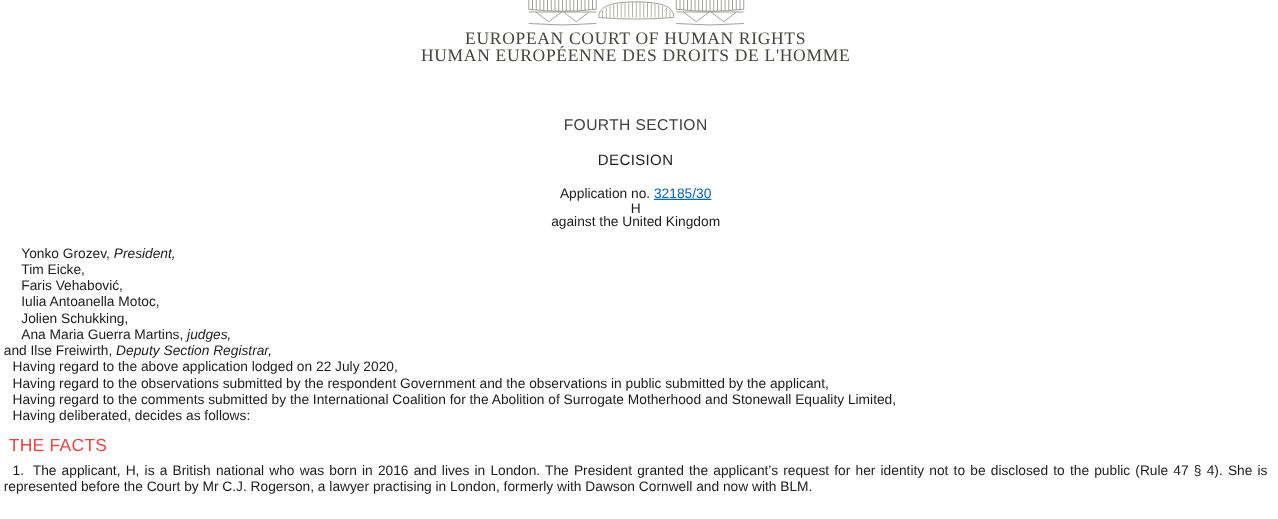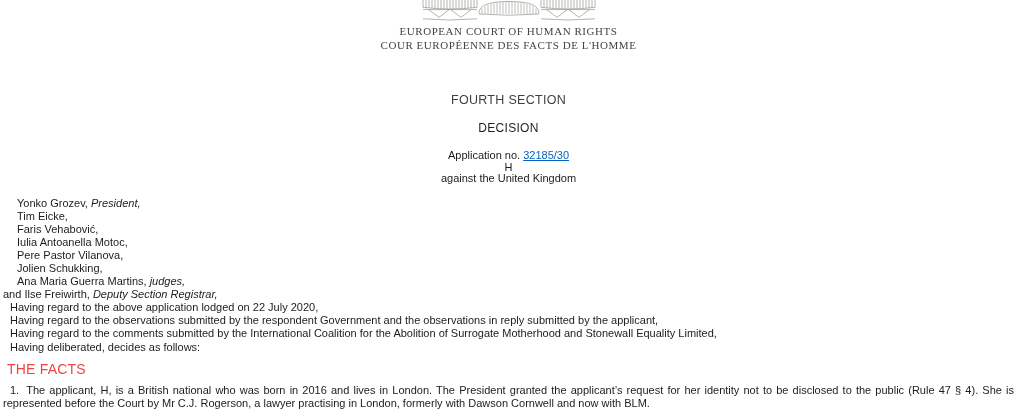--- a/index.html
+++ b/index.html
@@ -5,21 +5,21 @@
   * { margin: 0; padding: 0; box-sizing: border-box; }
   html, body { width: 1022px; height: 415px; background: #ffffff; overflow: hidden; }
   body { font-family: "Liberation Sans", "DejaVu Sans", sans-serif; color: #1c1c1c; }
   .page { width: 1022px; height: 415px; padding: 0 8px 0 3px; background: #ffffff; }
 
   
   .doc-header { text-align: center; }
   .emblem { display: block; margin: 0 auto; width: 176px; height: 22px; }
   .org-line {
     font-family: "Liberation Serif", "DejaVu Serif", serif;
-    font-size: 11px; line-height: 13px; letter-spacing: 0.55px;
+    font-size: 14px; line-height: 13px; letter-spacing: 0.55px;
     color: #45453f; text-align: center;
   }
   .org1 { margin-top: 3px; }
   .org2 { margin-top: 1px; }
 
   
   .title-block { text-align: center; }
   .section-title { margin-top: 41px; font-size: 12.5px; letter-spacing: 0.3px; color: #404040; }
   .decision-title { margin-top: 14px; font-size: 12px; letter-spacing: 0.3px; color: #1f1f1f; }
   .app-line { margin-top: 15px; font-size: 11px; line-height: 11.5px; }
@@ -64,44 +64,43 @@
       <path stroke-width="0.45" d="M61 8.3V14 M64 6.3V14 M67 4.9V14 M70 3.9V14 M73 3.1V14 M76 2.5V14 M79 2.1V14 M82 1.8V14 M85 1.6V14 M88 1.5V14 M91 1.6V14 M94 1.8V14 M97 2.1V14 M100 2.5V14 M103 3.1V14 M106 3.9V14 M109 4.9V14 M112 6.3V14 M115 8.3V14"></path>
       <path d="M58 14 Q88 16.5 118 14"></path>
 
       <path d="M120 0V7.4 M123 0V7.6 M126 0V7.8 M129 0V8 M132 0V8.2 M135 0V8.4 M138 0V8.5 M141 0V8.6 M144 0V8.7 M147 0V8.7 M150 0V8.7 M153 0V8.6 M156 0V8.5 M159 0V8.4 M162 0V8.2 M165 0V8 M168 0V7.8 M171 0V7.6 M174 0V7.4"></path>
       <path d="M120 7.4 Q147 10.6 174 7.4"></path>
       <path d="M120 9.6 H174"></path>
       <path d="M126 9.8 L136 17.4 L146 9.8 M148 9.8 L158 17.4 L168 9.8"></path>
       <path d="M120 18.8 Q147 21.2 174 18.8"></path>
     </svg>
     <div class="org-line org1">EUROPEAN COURT OF HUMAN RIGHTS</div>
-    <div class="org-line org2">COUR EUROPÉENNE DES FACTS DE L'HOMME</div>
+    <div class="org-line org2">HUMAN EUROPÉENNE DES DROITS DE L'HOMME</div>
   </header>
 
   <div class="title-block">
     <div class="section-title">FOURTH SECTION</div>
     <div class="decision-title">DECISION</div>
     <div class="app-line"><span>Application no.</span> <a href="#" class="app-link">32185/30</a></div>
     <div class="applicant-line">H</div>
     <div class="against-line">against the United Kingdom</div>
   </div>
 
   <div class="doc-body">
 
     <p class="line-judge"><span>Yonko Grozev,</span> <i>President,</i></p>
     <p class="line-judge"><span>Tim Eicke,</span></p>
     <p class="line-judge"><span>Faris Vehabović,</span></p>
     <p class="line-judge"><span>Iulia Antoanella Motoc,</span></p>
-    <p class="line-judge"><span>Pere Pastor Vilanova,</span></p>
     <p class="line-judge"><span>Jolien Schukking,</span></p>
     <p class="line-judge"><span>Ana Maria Guerra Martins,</span> <i>judges,</i></p>
     <p class="line-registrar"><span>and Ilse Freiwirth,</span> <i>Deputy Section Registrar,</i></p>
 
     <p class="line-having">Having regard to the above application lodged on 22 July 2020,</p>
-    <p class="line-having">Having regard to the observations submitted by the respondent Government and the observations in reply submitted by the applicant,</p>
+    <p class="line-having">Having regard to the observations submitted by the respondent Government and the observations in public submitted by the applicant,</p>
     <p class="line-having">Having regard to the comments submitted by the International Coalition for the Abolition of Surrogate Motherhood and Stonewall Equality Limited,</p>
     <p class="line-having">Having deliberated, decides as follows:</p>
 
     <h2 class="facts-heading">THE FACTS</h2>
 
     <p class="para-numbered"><span class="para-num">1.</span><span>The applicant, H, is a British national who was born in 2016 and lives in London. The President granted the applicant’s request for her identity not to be disclosed to the public (Rule 47 § 4). She is represented before the Court by Mr C.J. Rogerson, a lawyer practising in London, formerly with Dawson Cornwell and now with BLM.</span></p>
   </div>
 
 </div>
 

